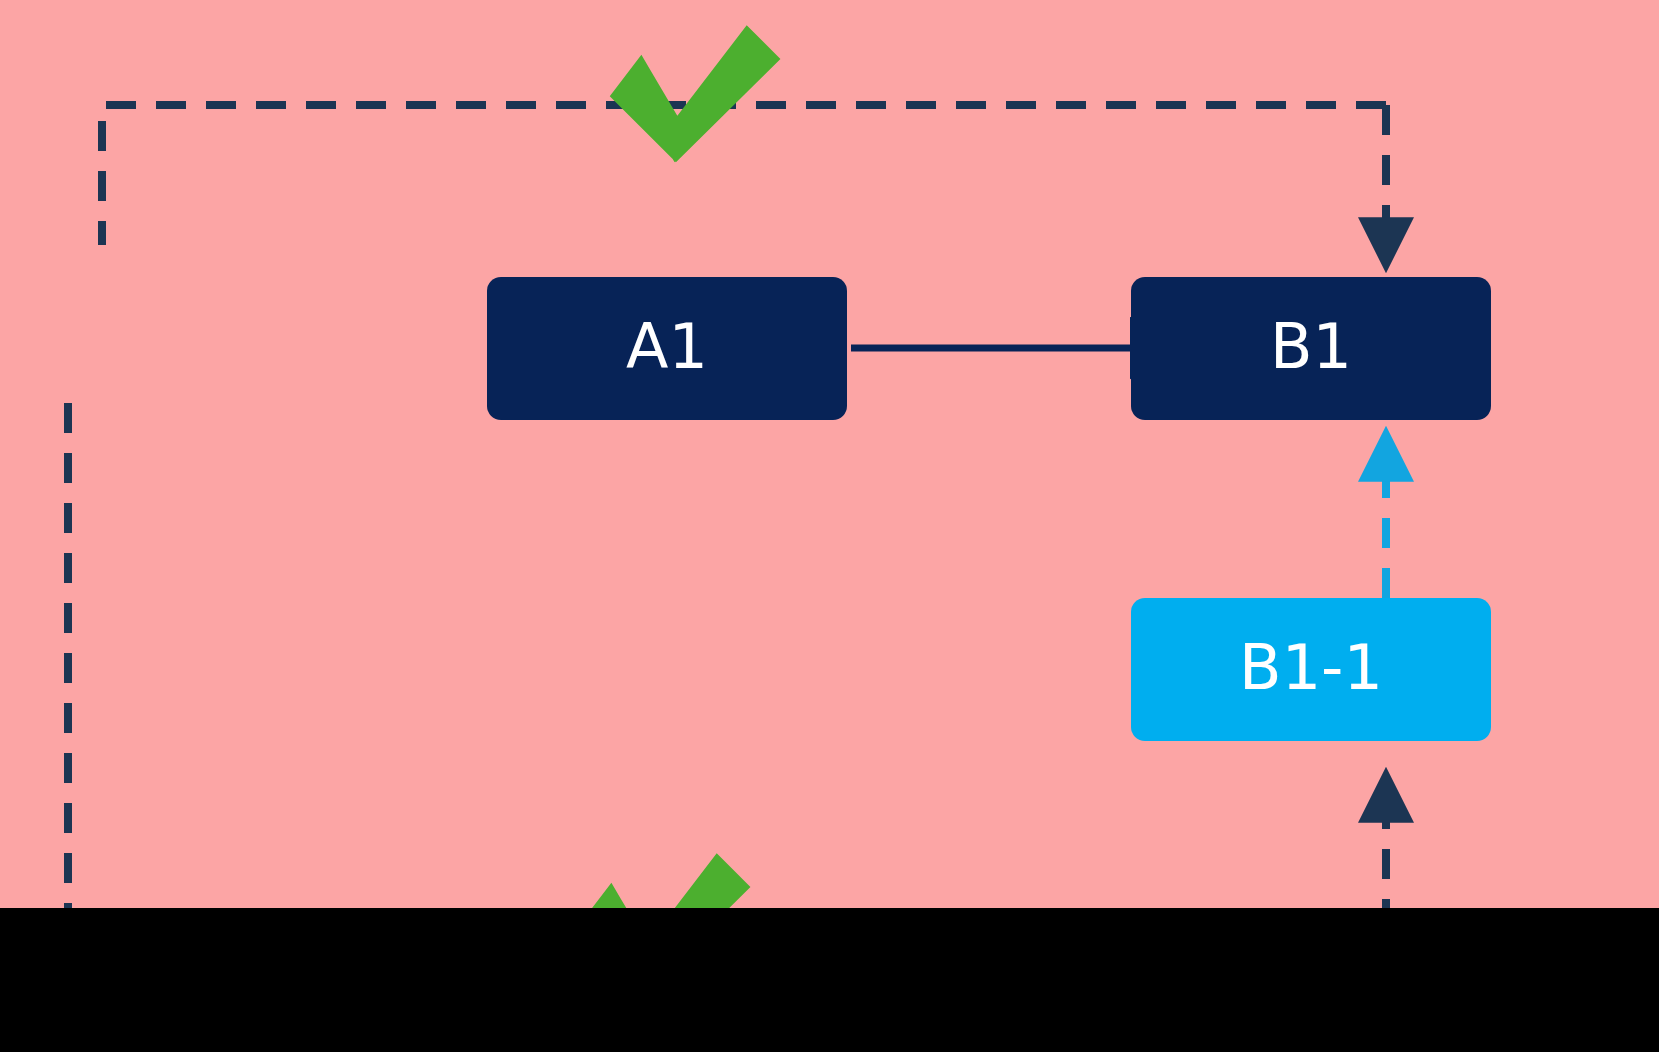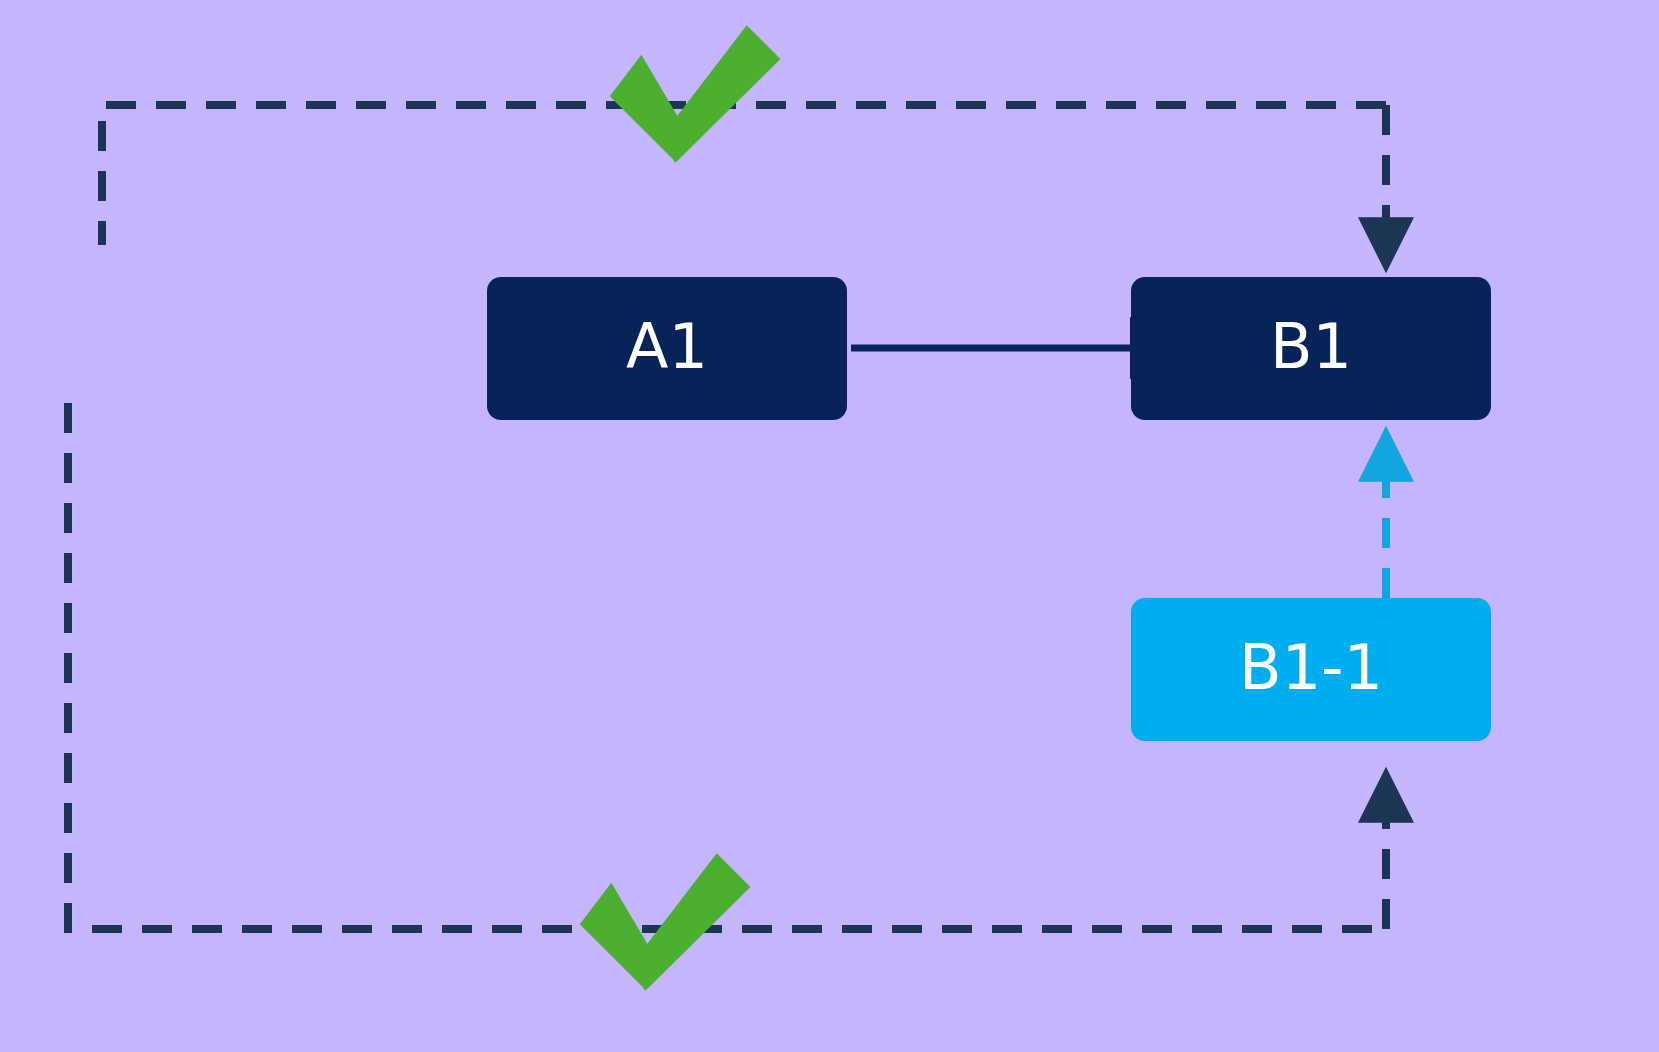--- a/index.html
+++ b/index.html
@@ -3,22 +3,22 @@
 <meta charset="utf-8">
 <style>
   html, body {
     margin: 0;
     padding: 0;
     background: #000000;
   }
   #canvas {
     position: relative;
     width: 1659px;
-    height: 1052px;
-    background: #c4b5fd;
+    height: 908px;
+    background: #fca5a5;
     overflow: hidden;
     font-family: "DejaVu Sans", sans-serif;
   }
   #diagram-svg {
     position: absolute;
     left: 0;
     top: 0;
     width: 1659px;
     height: 1052px;
   }

